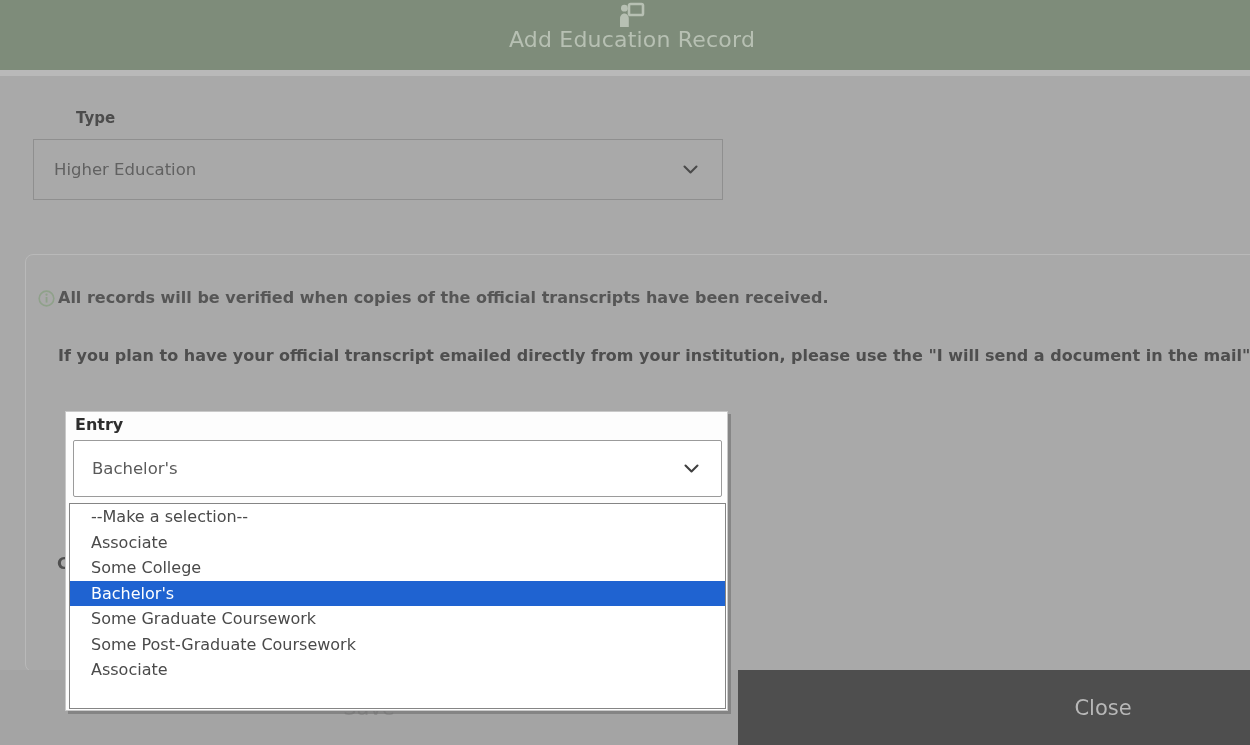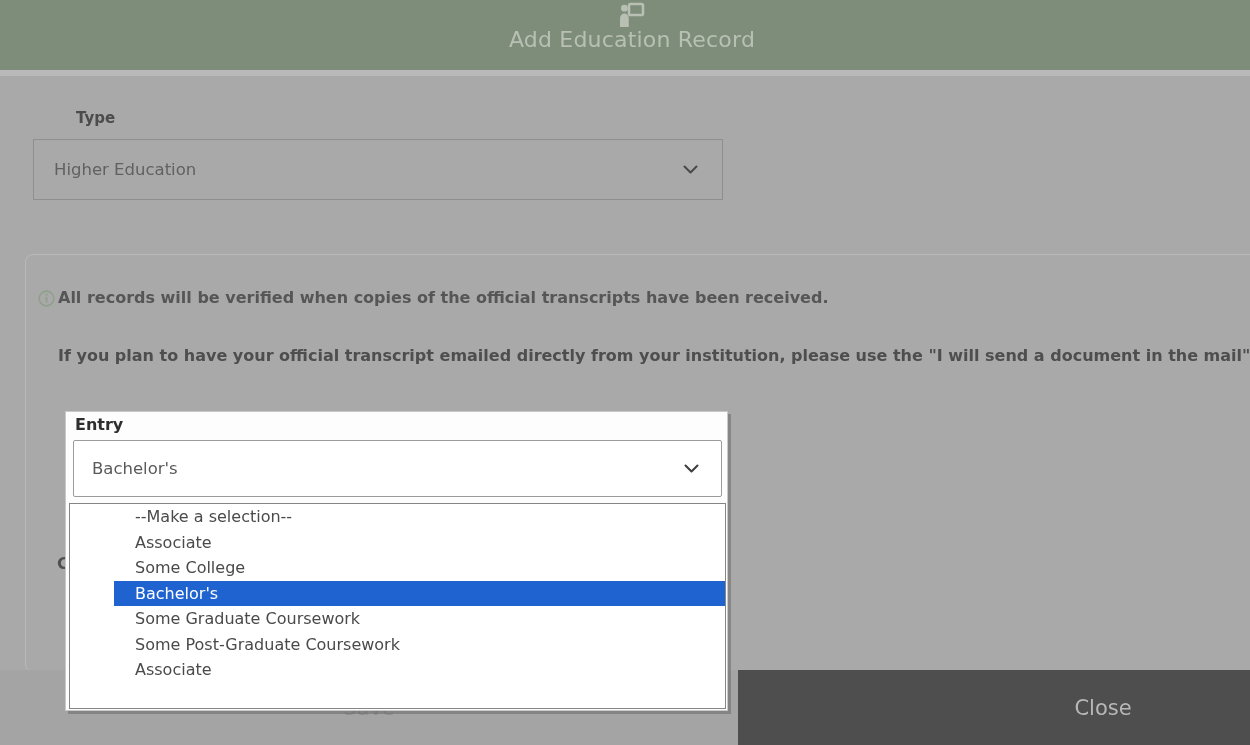--- a/index.html
+++ b/index.html
@@ -80,21 +80,21 @@
     position: absolute; left: 7px; top: 28px; width: 649px; height: 57px;
     background: #ffffff; border: 1px solid #9b9b9b; border-radius: 2px;
     display: flex; align-items: center; padding: 0 22px 0 18px; cursor: default;
   }
   .entry-select .sel-value { font-size: 16.5px; color: #5a5a5a; flex: 1; white-space: nowrap; }
   .entry-select .chev { color: #3f3f3f; }
 
   .options-list {
     position: absolute; left: 3px; top: 91px; width: 657px; height: 206px;
     background: #ffffff; border: 1px solid #858585;
-    display: flex; flex-direction: column; overflow: hidden; padding-left: 44px;
+    display: flex; flex-direction: column; overflow: hidden;
   }
   .options-list .option {
     height: 25.5px; line-height: 25.5px; flex: none;
     font-size: 16px; color: #4a4a4a; padding-left: 21px;
     white-space: nowrap; cursor: default;
   }
   .options-list .option.selected { background: #1f63d1; color: #ffffff; }
 
   
   .save-button {

